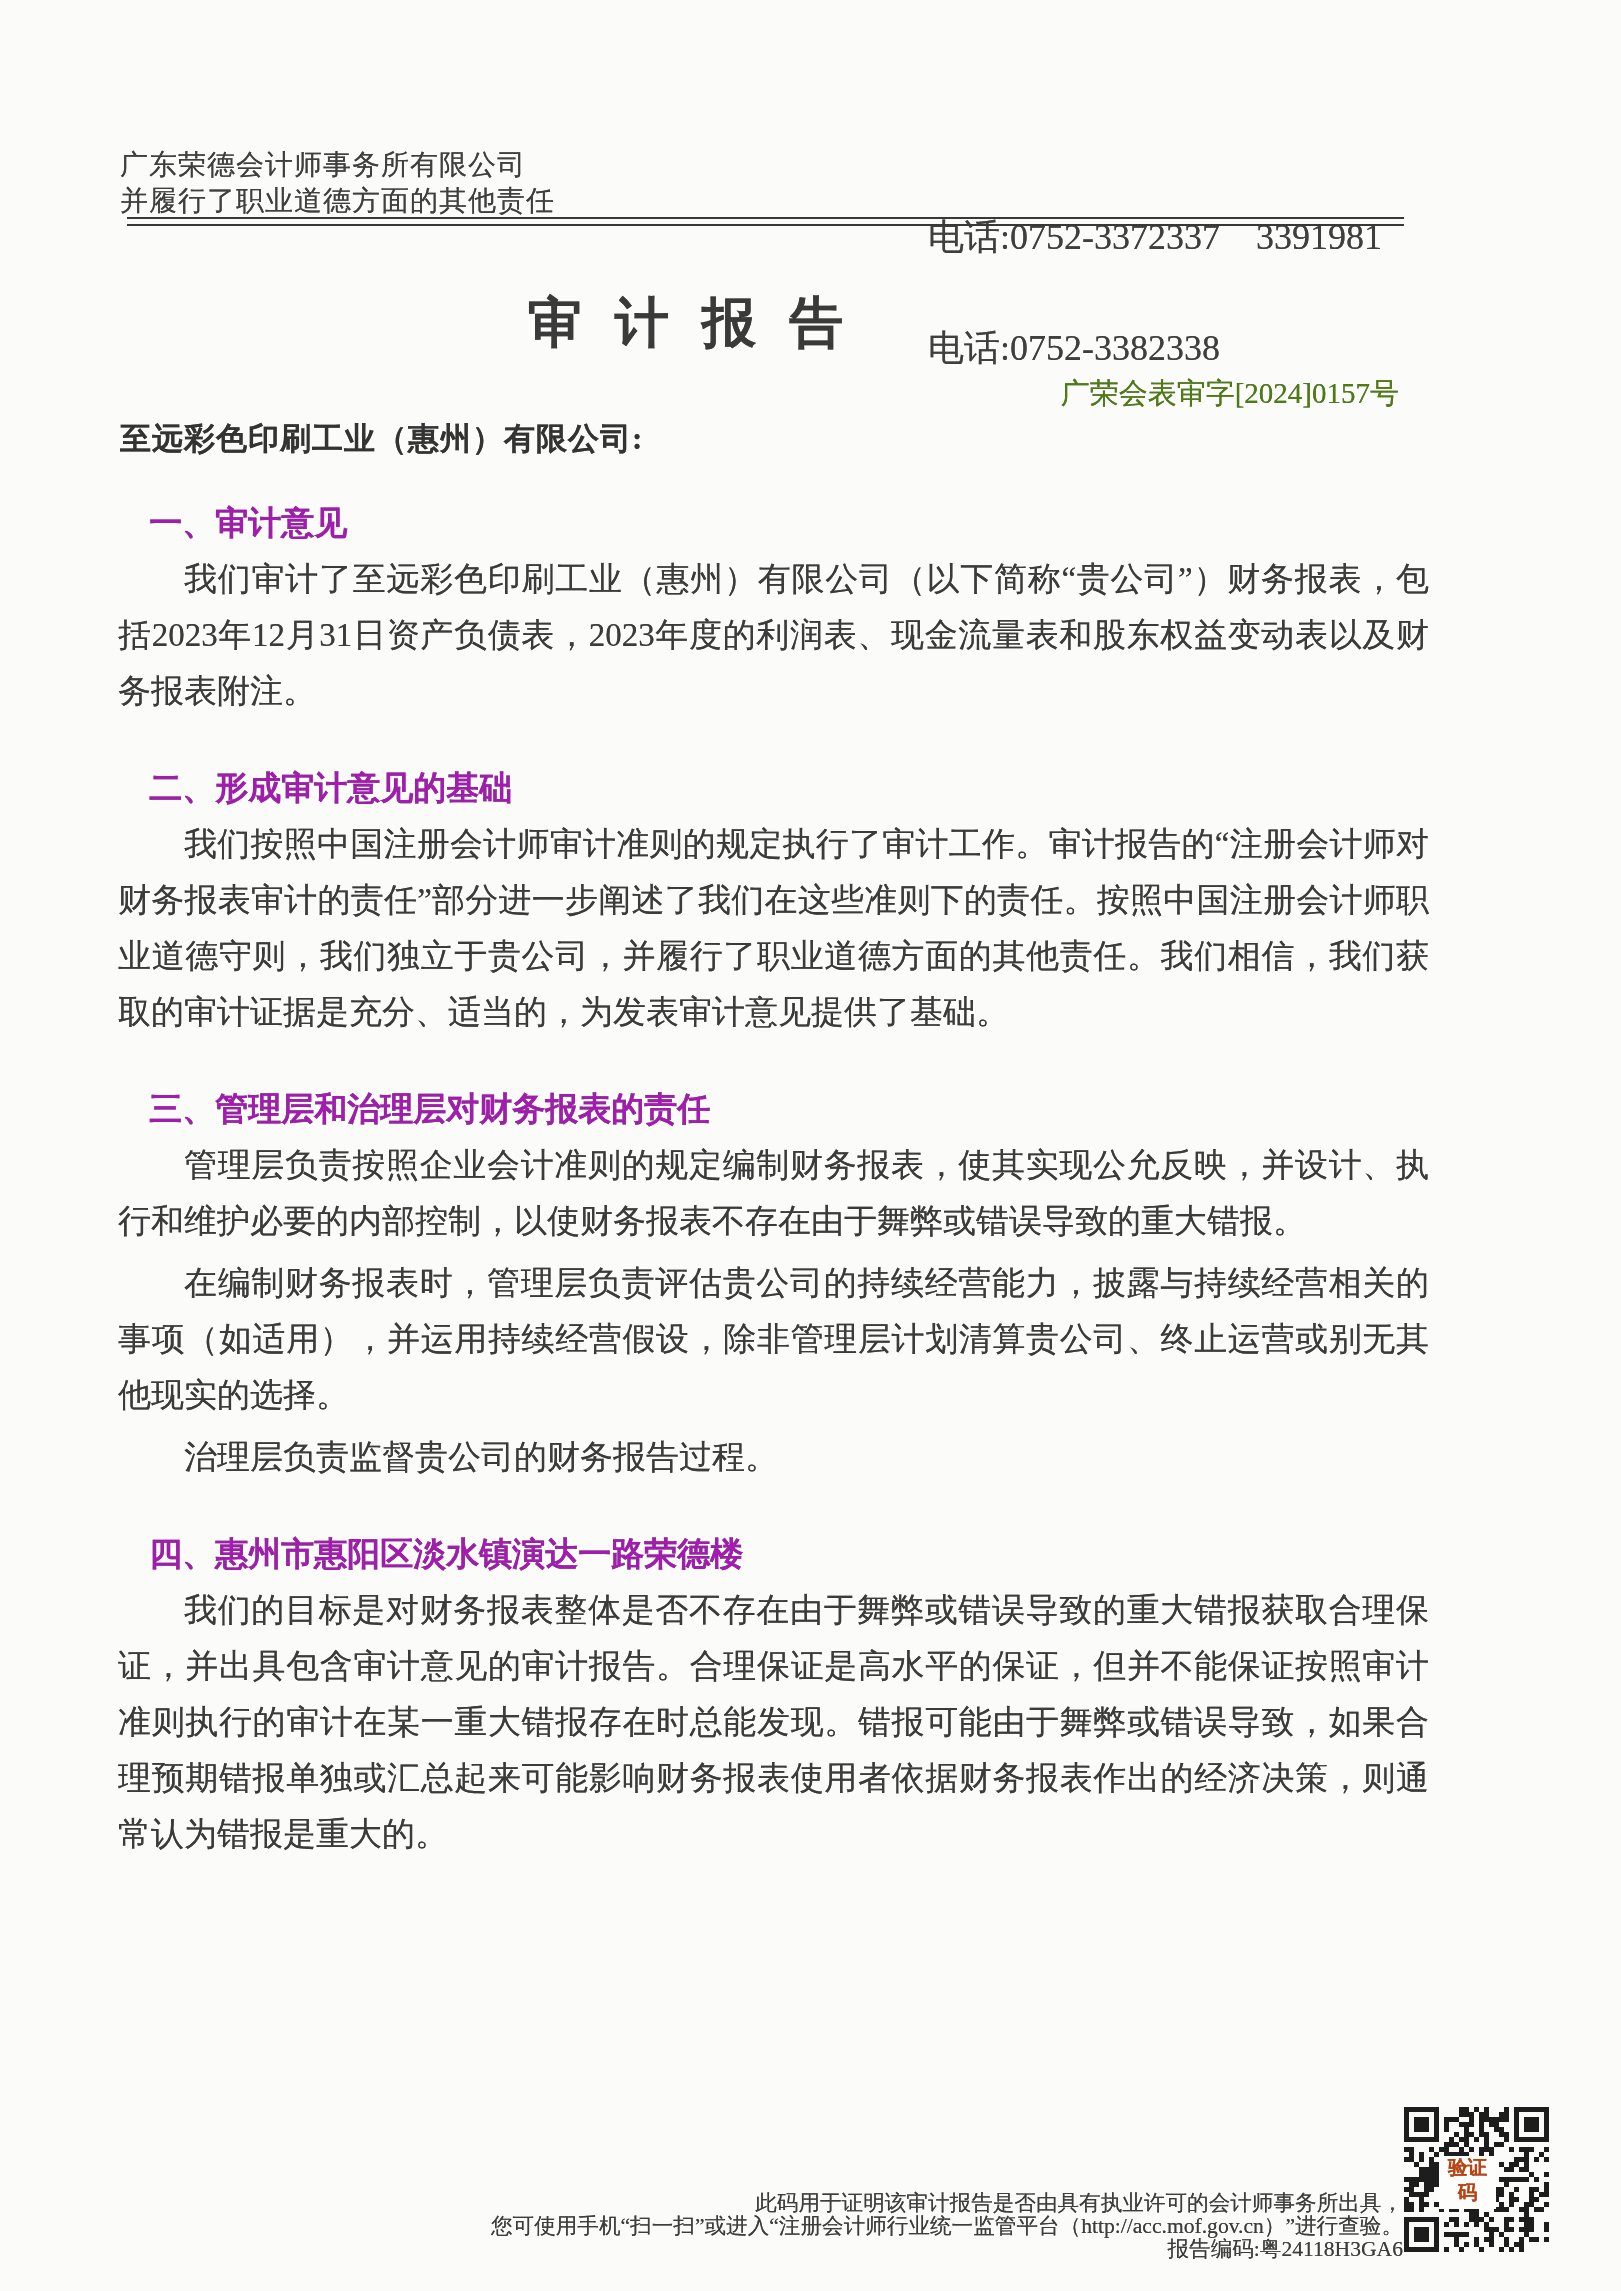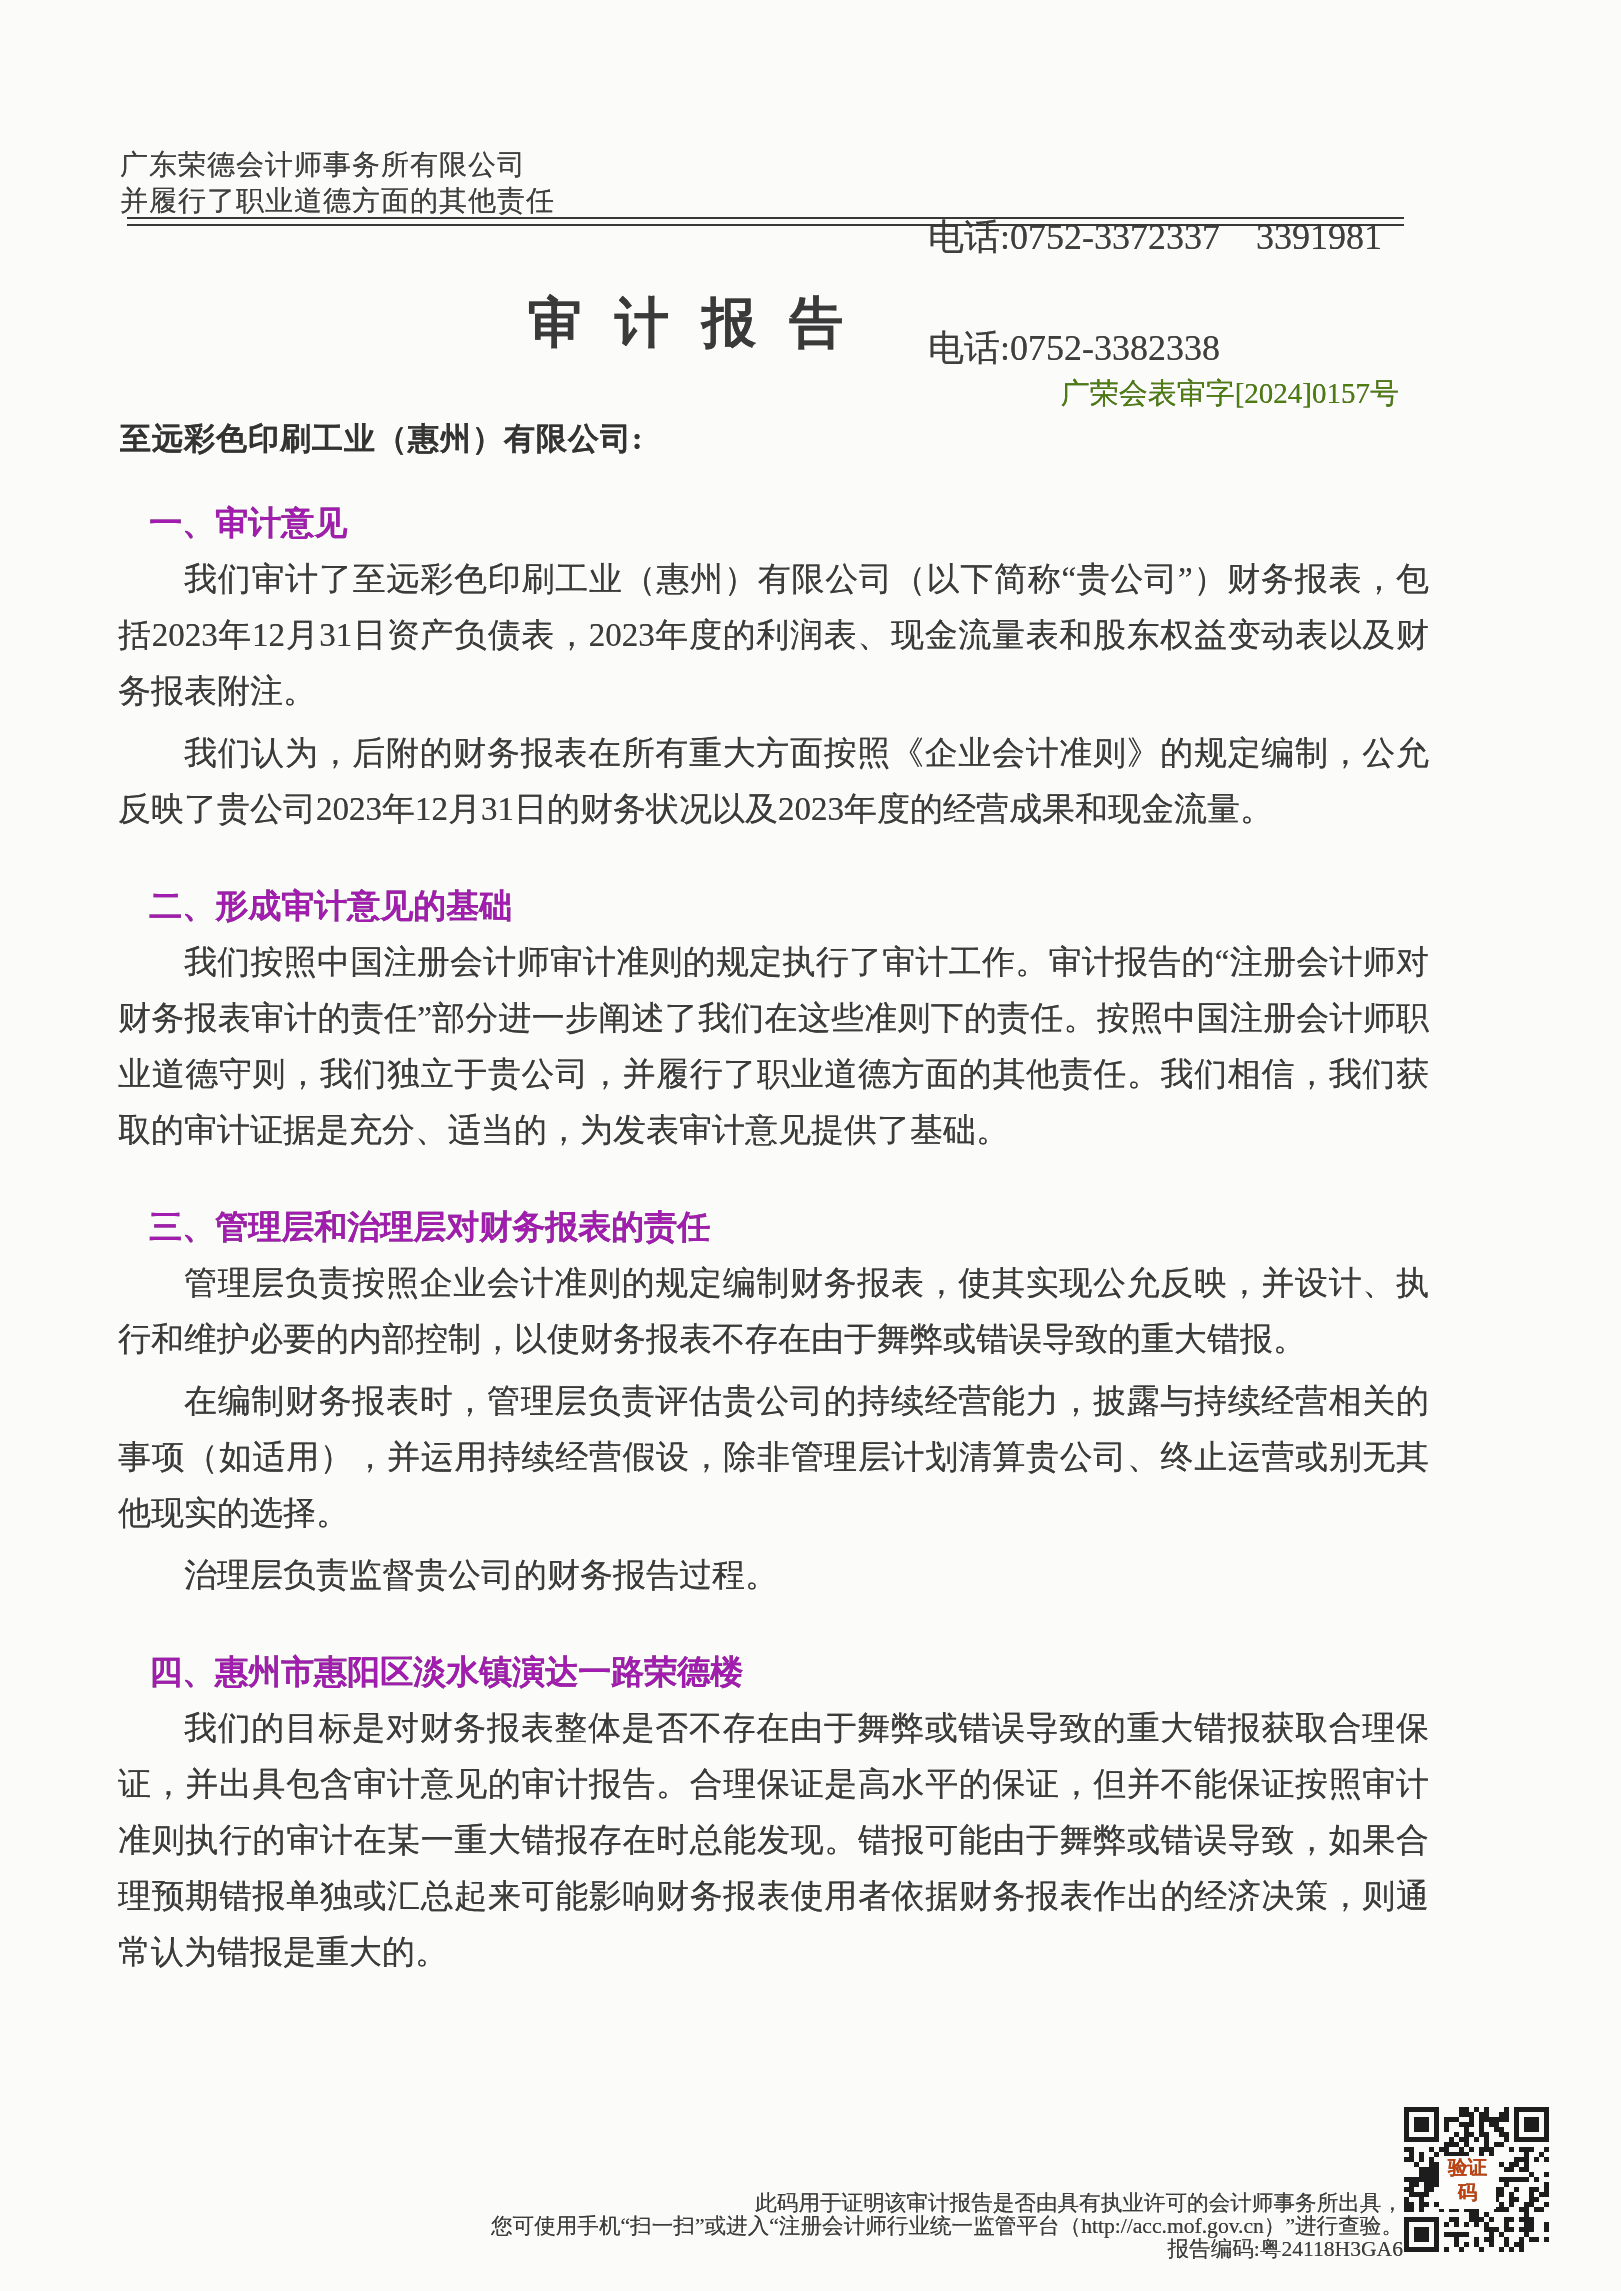--- a/index.html
+++ b/index.html
@@ -162,21 +162,20 @@
   </header>
 
   <h1 class="doc-title">审 计 报 告</h1>
   <div class="ref-number">广荣会表审字[2024]0157号</div>
   <div class="addressee">至远彩色印刷工业（惠州）有限公司:</div>
 
   <main class="body-text">
     <section>
       <h2>一、审计意见</h2>
       <p>我们审计了至远彩色印刷工业（惠州）有限公司（以下简称“贵公司”）财务报表，包括2023年12月31日资产负债表，2023年度的利润表、现金流量表和股东权益变动表以及财务报表附注。</p>
-      <p>我们认为，后附的财务报表在所有重大方面按照《企业会计准则》的规定编制，公允反映了贵公司2023年12月31日的财务状况以及2023年度的经营成果和现金流量。</p>
     </section>
     <section>
       <h2>二、形成审计意见的基础</h2>
       <p>我们按照中国注册会计师审计准则的规定执行了审计工作。审计报告的“注册会计师对财务报表审计的责任”部分进一步阐述了我们在这些准则下的责任。按照中国注册会计师职业道德守则，我们独立于贵公司，并履行了职业道德方面的其他责任。我们相信，我们获取的审计证据是充分、适当的，为发表审计意见提供了基础。</p>
     </section>
     <section>
       <h2>三、管理层和治理层对财务报表的责任</h2>
       <p>管理层负责按照企业会计准则的规定编制财务报表，使其实现公允反映，并设计、执行和维护必要的内部控制，以使财务报表不存在由于舞弊或错误导致的重大错报。</p>
       <p>在编制财务报表时，管理层负责评估贵公司的持续经营能力，披露与持续经营相关的事项（如适用），并运用持续经营假设，除非管理层计划清算贵公司、终止运营或别无其他现实的选择。</p>
       <p>治理层负责监督贵公司的财务报告过程。</p>

